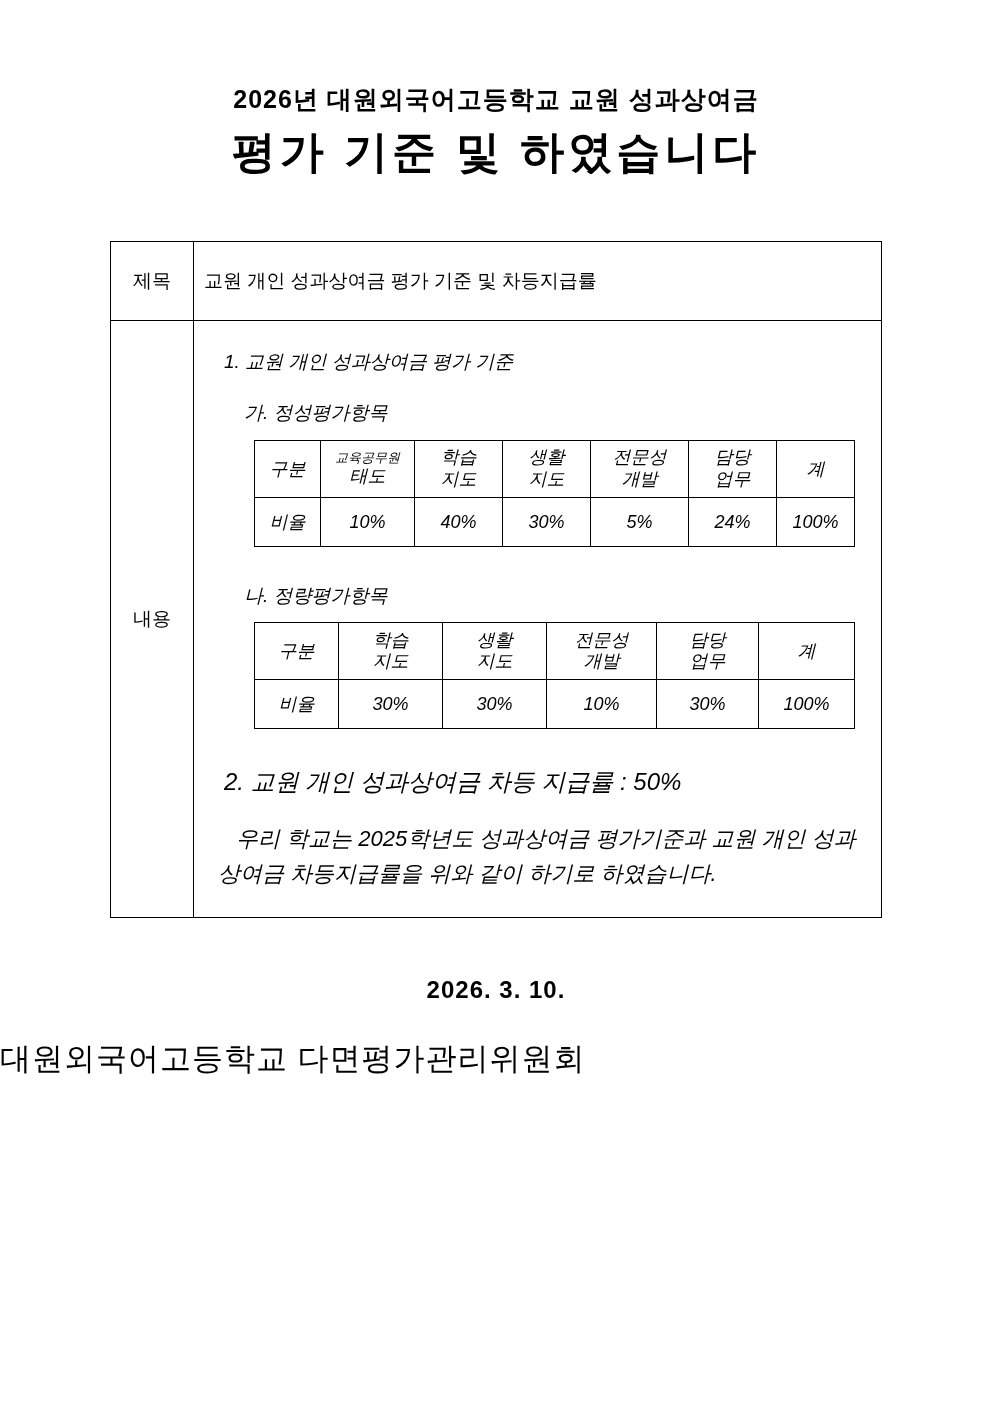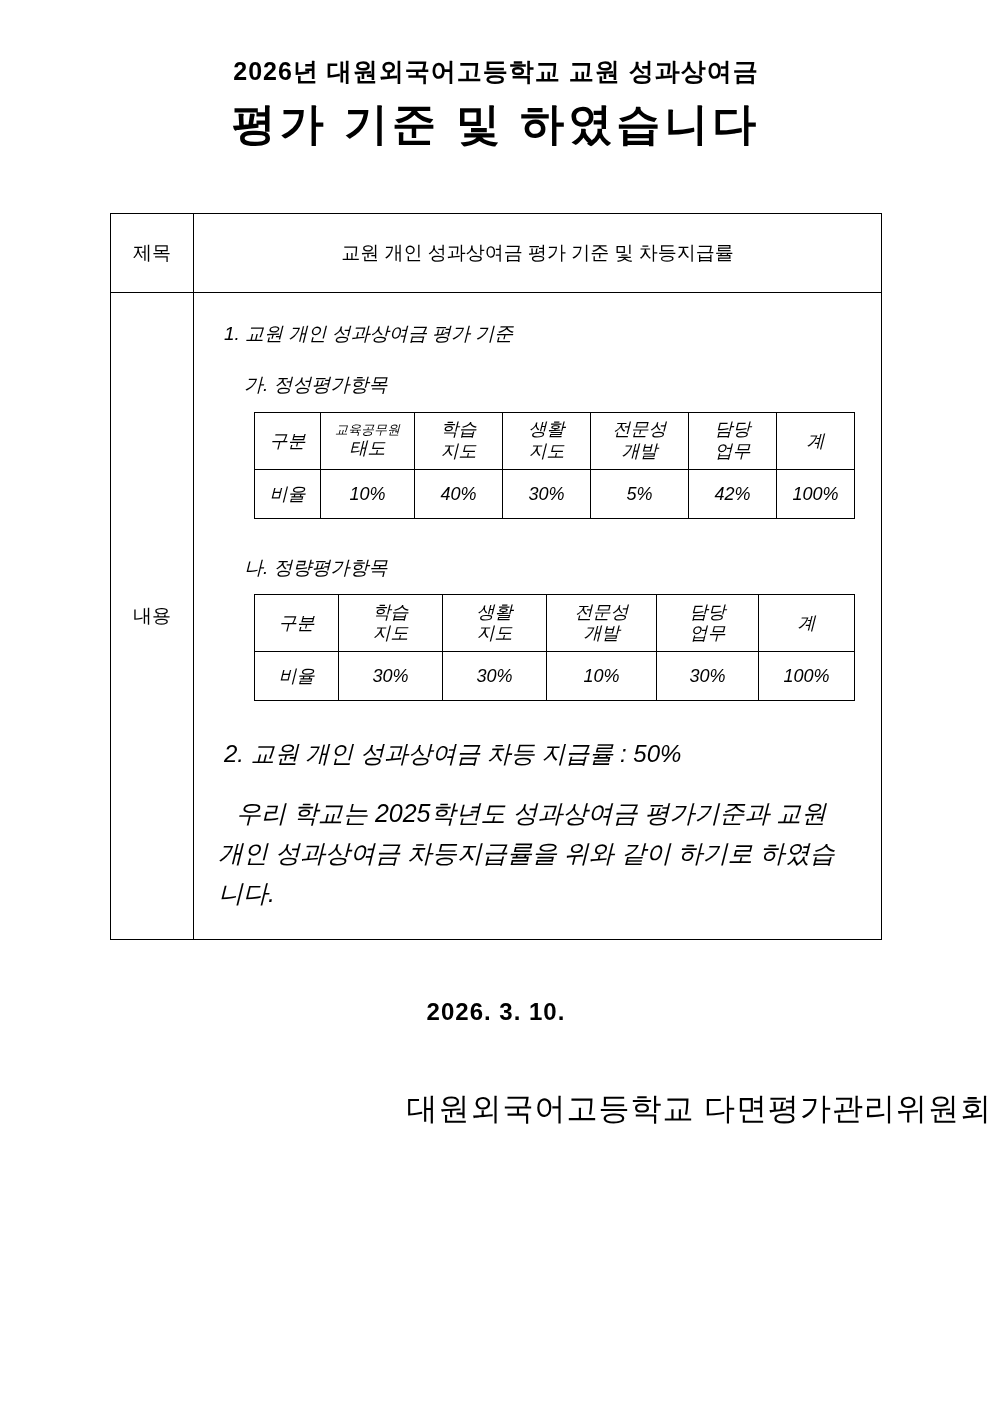--- a/index.html
+++ b/index.html
@@ -19,21 +19,21 @@
     width: 992px;
     height: 1403px;
     box-sizing: border-box;
     padding: 0;
     position: relative;
   }
 
   
   .doc-header {
     text-align: center;
-    padding-top: 56px;
+    padding-top: 84px;
   }
   .title-line1 {
     font-size: 25px;
     font-weight: bold;
     letter-spacing: 1px;
     line-height: 1.2;
   }
   .title-line2 {
     font-size: 44px;
     font-weight: bold;
@@ -53,21 +53,21 @@
     border: 1.5px solid #000;
     vertical-align: middle;
   }
   .label-cell {
     width: 82px;
     text-align: center;
     font-size: 19px;
     padding: 10px 0;
   }
   .title-value-cell {
-    text-align: center;
+    text-align: left;
     font-size: 19px;
     padding: 26px 10px;
   }
   .content-cell {
     padding: 26px 24px 26px 24px;
     font-size: 19px;
     line-height: 1.55;
     font-style: italic;
   }
 
@@ -127,40 +127,39 @@
   .table-b col.c5 { width: 96px; }
 
   .gap-a { height: 34px; }
   .gap-b { height: 34px; }
 
   .item2 {
     font-size: 24px;
     margin: 0 0 20px 6px;
   }
   .closing-par {
-    font-size: 25px;
+    font-size: 22px;
     line-height: 1.6;
     margin: 0;
     text-indent: 18px;
   }
 
   
   .doc-date {
     text-align: center;
     font-size: 24px;
     margin-top: 58px;
     letter-spacing: 1px;
     font-weight: bold;
   }
   .doc-org {
-    text-align: right;
+    text-align: left;
     font-size: 31px;
-    margin-top: 62px;
+    margin-top: 34px;
     letter-spacing: 1px;
-    padding-left: 32px;
   }
 </style>
 </head>
 <body>
 
 <div class="page">
 
   <div class="doc-header">
     <div class="title-line1">2026년 대원외국어고등학교 교원 성과상여금</div>
     <div class="title-line2">평가 기준 및 하였습니다</div>
@@ -214,21 +213,21 @@
               <span class="two-line">업무</span>
             </td>
             <td>계</td>
           </tr>
           <tr>
             <td>비율</td>
             <td>10%</td>
             <td>40%</td>
             <td>30%</td>
             <td>5%</td>
-            <td>42%</td>
+            <td>24%</td>
             <td>100%</td>
           </tr>
         </tbody>
             </table>
 
         <div class="gap-a"></div>
 
         <div class="sub-heading">나. 정량평가항목</div>
 
         <table class="ratio-table table-b">

